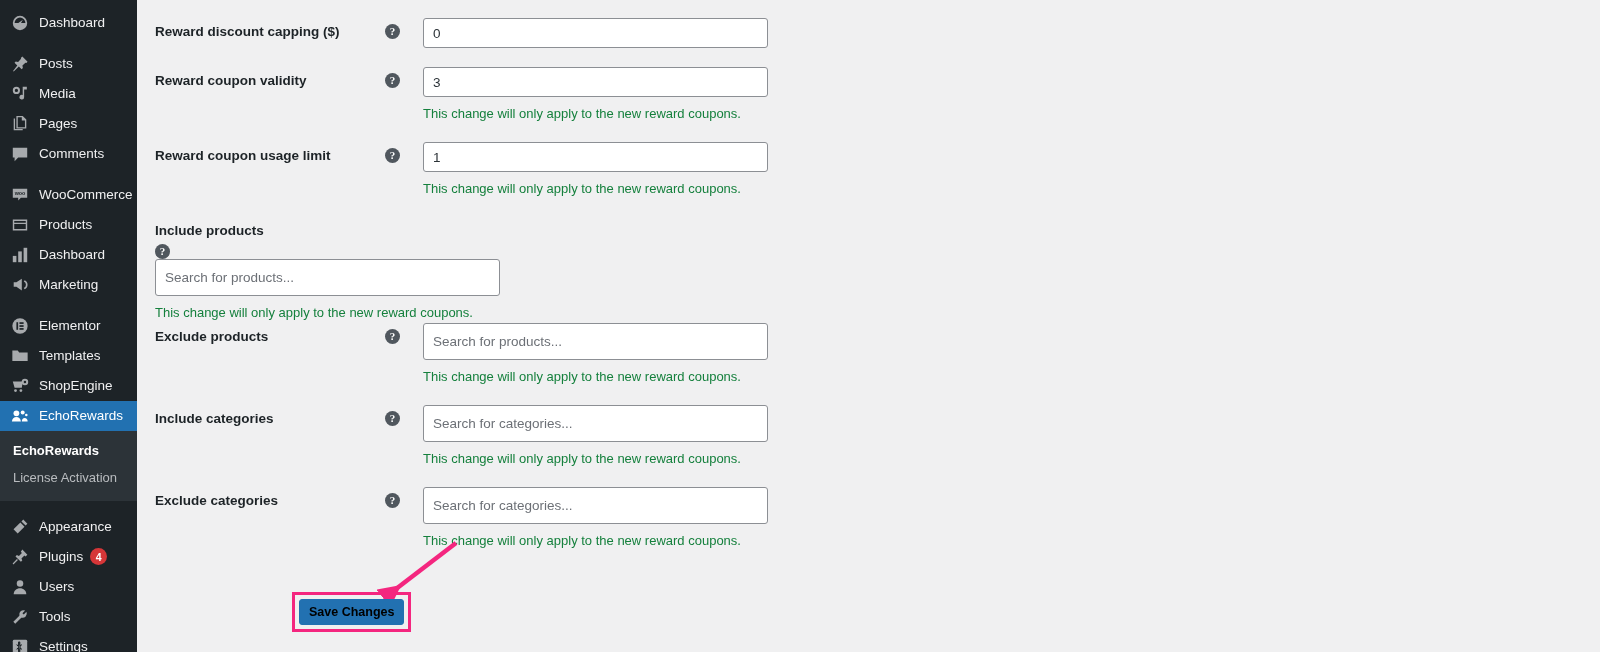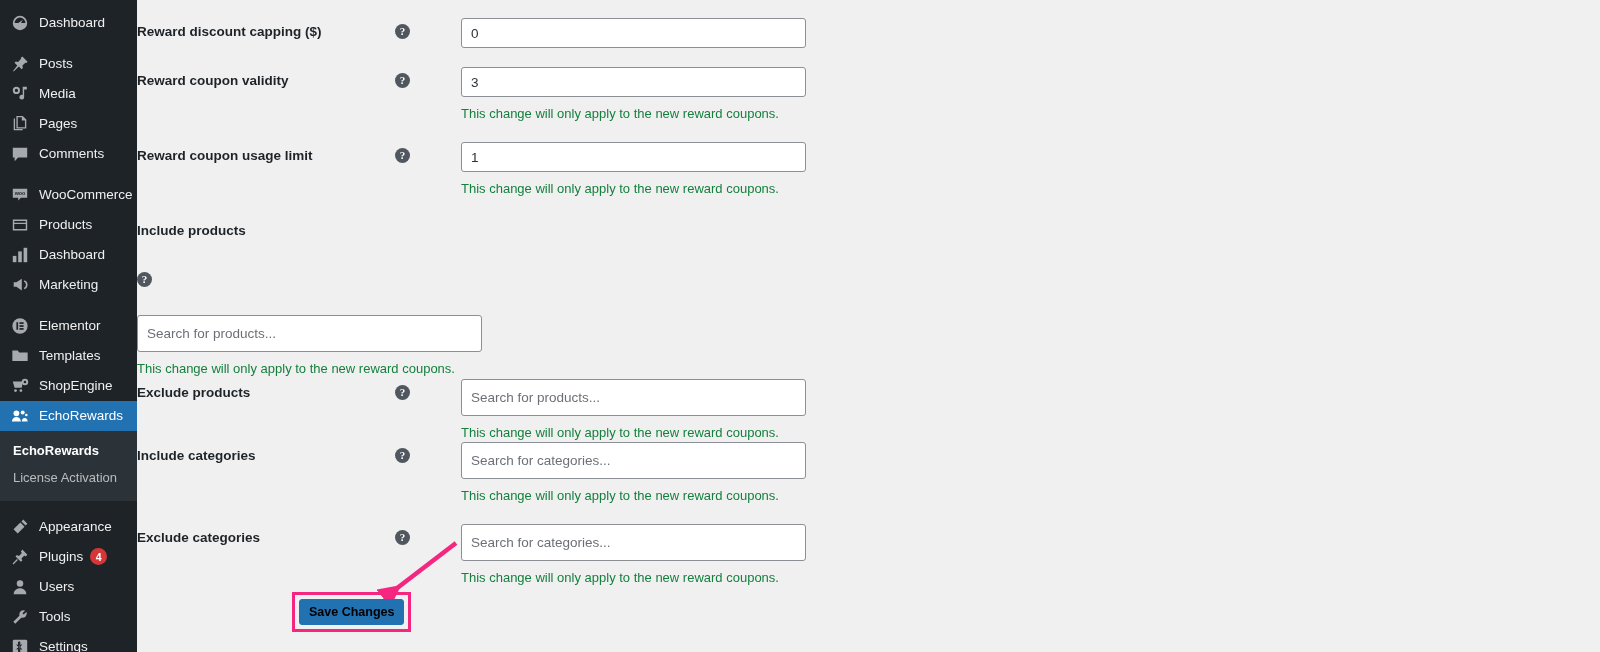--- a/index.html
+++ b/index.html
@@ -61,21 +61,21 @@
   }
 
   
   .main {
     flex: 1; height: 652px; background: #f0f0f1;
     position: relative; padding-top: 0;
   }
   .form-table { width: 100%; }
   .field-row {
     display: flex; align-items: flex-start;
-    gap: 28px;
+    padding-left: 18px;
   }
   .field-label {
     width: 230px; min-width: 230px;
     font-size: 13.5px; font-weight: bold; color: #1d2327;
     padding-top: 6px;
   }
   .help-col { width: 38px; min-width: 38px; padding-top: 6px; }
   .help-icon {
     width: 15px; height: 15px; border-radius: 50%;
     background: #50575e; color: #fff;
@@ -332,21 +332,21 @@
           </div>
           <div class="field-control"><input type="text" class="txt-input search" placeholder="Search for products..." style=""><div class="help-text">This change will only apply to the new reward coupons.</div></div>
         </div>
         <div class="field-row" style="">
           <div class="field-label">Exclude products</div>
           <div class="help-col">
             <div class="help-icon">?</div>
           </div>
           <div class="field-control"><input type="text" class="txt-input search" placeholder="Search for products..." style=""><div class="help-text">This change will only apply to the new reward coupons.</div></div>
         </div>
-        <div class="field-row" style="">
+        <div class="field-row" style="margin-top: 19px;">
           <div class="field-label">Include categories</div>
           <div class="help-col">
             <div class="help-icon">?</div>
           </div>
           <div class="field-control"><input type="text" class="txt-input search" placeholder="Search for categories..." style=""><div class="help-text">This change will only apply to the new reward coupons.</div></div>
         </div>
         <div class="field-row" style="margin-top: 19px;">
           <div class="field-label">Exclude categories</div>
           <div class="help-col">
             <div class="help-icon">?</div>

